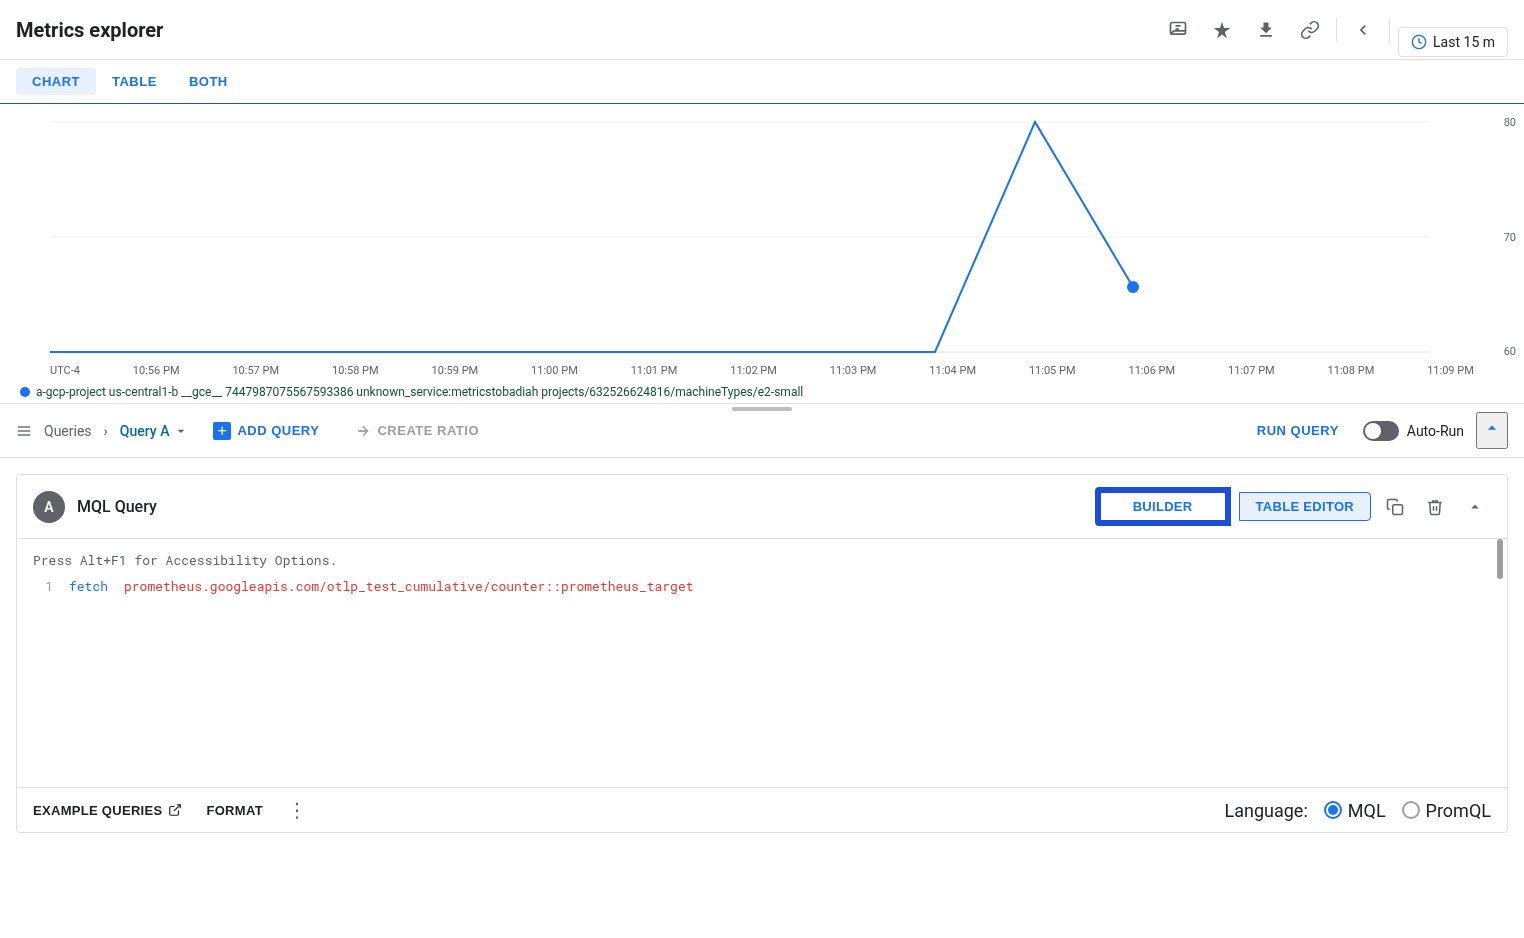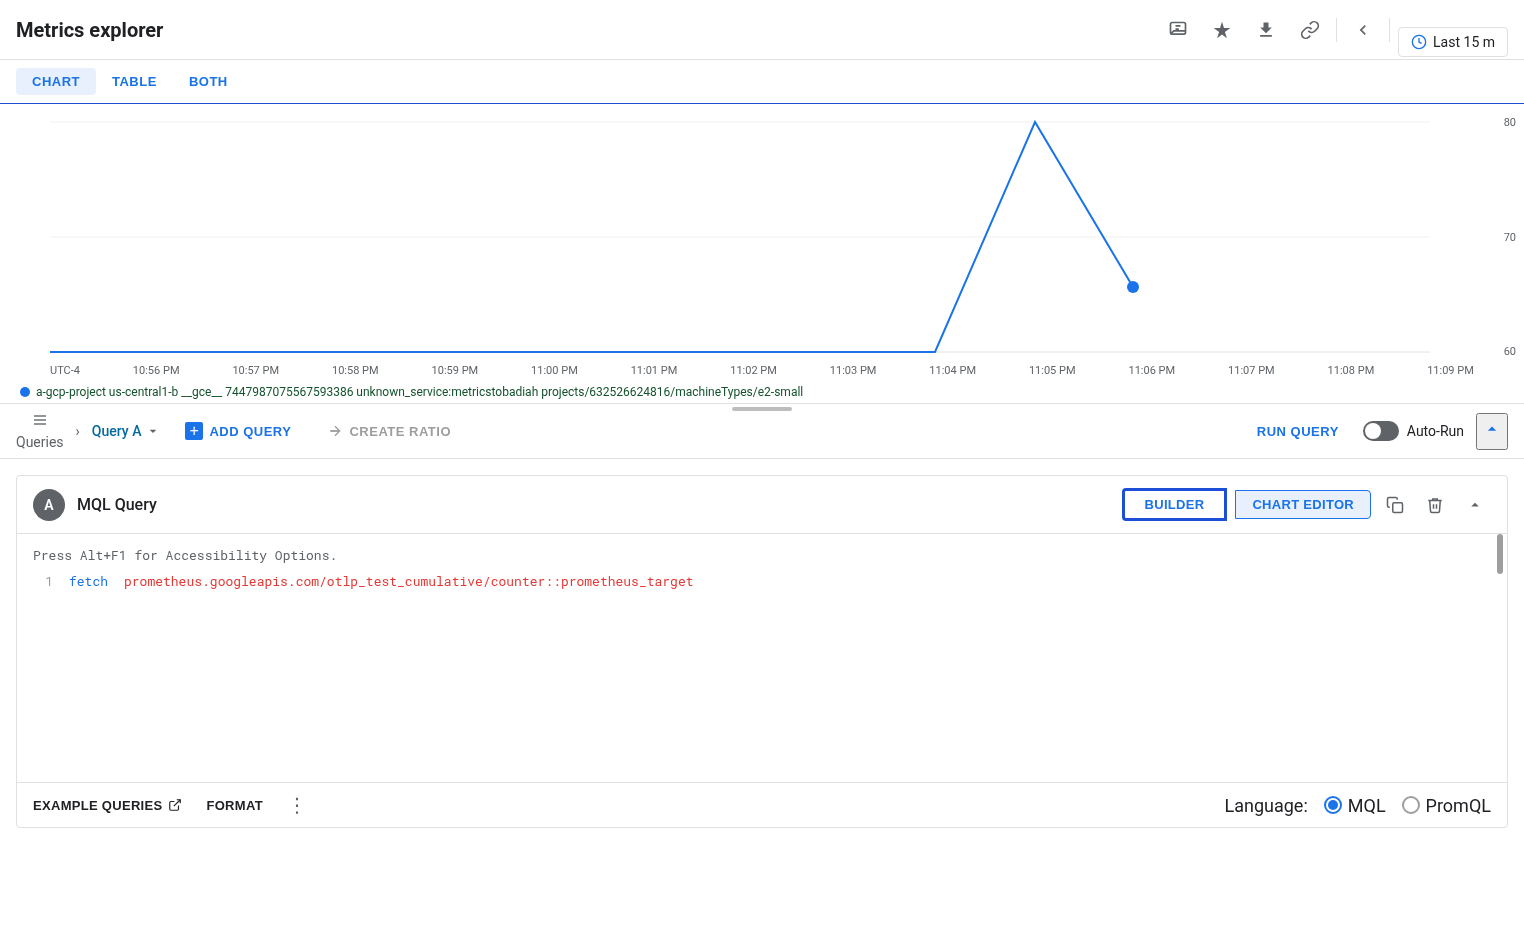--- a/index.html
+++ b/index.html
@@ -18,41 +18,41 @@
     .chart-tab { padding: 6px 16px; font-size: 13px; font-weight: 600; cursor: pointer; border-radius: 4px; letter-spacing: 0.5px; color: #1a73e8; background: transparent; border: none; }
     .chart-tab.active { background: #e8f0fe; color: #1a73e8; }
 
     
     .chart-area { position: relative; height: 300px; padding: 8px 0 0 0; border-bottom: 1px solid #e0e0e0; }
     .chart-legend { padding: 6px 20px; font-size: 12px; color: #14532d; display: flex; align-items: center; gap: 6px; }
     .legend-dot { width: 10px; height: 10px; border-radius: 50%; background: #1a73e8; display: inline-block; flex-shrink: 0; }
 
     
     .queries-bar { display: flex; align-items: center; padding: 8px 16px; border-bottom: 1px solid #e0e0e0; gap: 12px; }
-    .queries-label { display: flex; align-items: center; gap: 6px; color: #5f6368; font-size: 14px; cursor: pointer; flex-direction: column; }
+    .queries-label { display: flex; align-items: center; gap: 12px; color: #5f6368; font-size: 14px; cursor: pointer; }
     .queries-chevron { color: #5f6368; font-size: 14px; }
     .query-selector { display: flex; align-items: center; gap: 4px; font-size: 14px; color: #0369a1; cursor: pointer; font-weight: 500; }
     .add-query-btn { display: flex; align-items: center; gap: 6px; padding: 6px 12px; border: none; background: transparent; color: #1a73e8; font-size: 13px; font-weight: 600; cursor: pointer; letter-spacing: 0.5px; }
     .add-query-btn .plus-icon { width: 18px; height: 18px; background: #1a73e8; color: white; border-radius: 2px; display: flex; align-items: center; justify-content: center; font-size: 16px; font-weight: 400; line-height: 1; }
     .create-ratio-btn { display: flex; align-items: center; gap: 6px; padding: 6px 12px; border: none; background: transparent; color: #9e9e9e; font-size: 13px; font-weight: 600; cursor: pointer; letter-spacing: 0.5px; }
     .queries-right { margin-left: auto; display: flex; align-items: center; gap: 12px; }
     .run-query-btn { font-size: 13px; font-weight: 600; color: #1a73e8; cursor: pointer; letter-spacing: 0.5px; background: transparent; border: none; padding: 6px 12px; }
     .toggle-container { display: flex; align-items: center; gap: 8px; }
     .toggle-track { width: 36px; height: 20px; border-radius: 10px; background: #5f6368; position: relative; cursor: pointer; }
     .toggle-knob { width: 16px; height: 16px; border-radius: 50%; background: white; position: absolute; top: 2px; left: 2px; }
     .toggle-label { font-size: 14px; color: #202124; }
     .collapse-btn { color: #1a73e8; font-size: 20px; cursor: pointer; padding: 4px; }
 
     
     .query-panel { border: 1px solid #e0e0e0; border-radius: 4px; margin: 16px; }
     .query-panel-header { display: flex; align-items: center; padding: 12px 16px; border-bottom: 1px solid #e0e0e0; gap: 12px; }
     .query-avatar { width: 32px; height: 32px; border-radius: 50%; background: #5f6368; color: white; display: flex; align-items: center; justify-content: center; font-size: 14px; font-weight: 600; flex-shrink: 0; }
     .query-title { font-size: 16px; font-weight: 500; flex: 1; }
     .query-panel-actions { display: flex; align-items: center; gap: 8px; }
-    .builder-btn { padding: 6px 20px; border: 3px solid #1d4ed8; border-radius: 4px 0 0 4px; font-size: 13px; font-weight: 600; color: #1a73e8; cursor: pointer; background: transparent; letter-spacing: 0.3px; }
+    .builder-btn { padding: 6px 32px; border: 6px solid #1d4ed8; border-radius: 4px 0 0 4px; font-size: 13px; font-weight: 600; color: #1a73e8; cursor: pointer; background: transparent; letter-spacing: 0.3px; }
     .code-editor-btn { padding: 6px 16px; border: 1px solid #1a73e8; border-radius: 0 4px 4px 0; font-size: 13px; font-weight: 600; color: #1a73e8; cursor: pointer; background: #e8f0fe; letter-spacing: 0.3px; }
     .icon-btn-sm { width: 32px; height: 32px; display: flex; align-items: center; justify-content: center; cursor: pointer; border-radius: 4px; border: none; background: transparent; color: #5f6368; font-size: 16px; }
 
     
     .code-editor { padding: 12px 16px; min-height: 200px; font-family: 'Roboto Mono', monospace; font-size: 13px; position: relative; }
     .code-accessibility { color: #5f6368; font-size: 13px; margin-bottom: 8px; }
     .code-line { display: flex; gap: 16px; }
     .line-number { color: #9e9e9e; min-width: 20px; text-align: right; }
     .code-fetch { color: #1a73e8; }
     .code-url { color: #e53935; }
@@ -216,21 +216,21 @@
   </div>
 </div>
 
 <div class="query-panel">
 
   <div class="query-panel-header">
     <div class="query-avatar">A</div>
     <span class="query-title">MQL Query</span>
     <div class="query-panel-actions">
       <button class="builder-btn">BUILDER</button>
-      <button class="code-editor-btn">CHART EDITOR</button>
+      <button class="code-editor-btn">TABLE EDITOR</button>
       <button class="icon-btn-sm" title="Copy">
         <svg width="18" height="18" viewBox="0 0 24 24" fill="none" stroke="#5f6368" stroke-width="2">
             <rect x="9" y="9" width="13" height="13" rx="2"></rect>
             <path d="M5 15H4a2 2 0 0 1-2-2V4a2 2 0 0 1 2-2h9a2 2 0 0 1 2 2v1"></path>
           </svg>
       </button>
       <button class="icon-btn-sm" title="Delete">
         <svg width="18" height="18" viewBox="0 0 24 24" fill="none" stroke="#5f6368" stroke-width="2">
             <polyline points="3 6 5 6 21 6"></polyline>
             <path d="M19 6l-1 14a2 2 0 0 1-2 2H8a2 2 0 0 1-2-2L5 6"></path>

